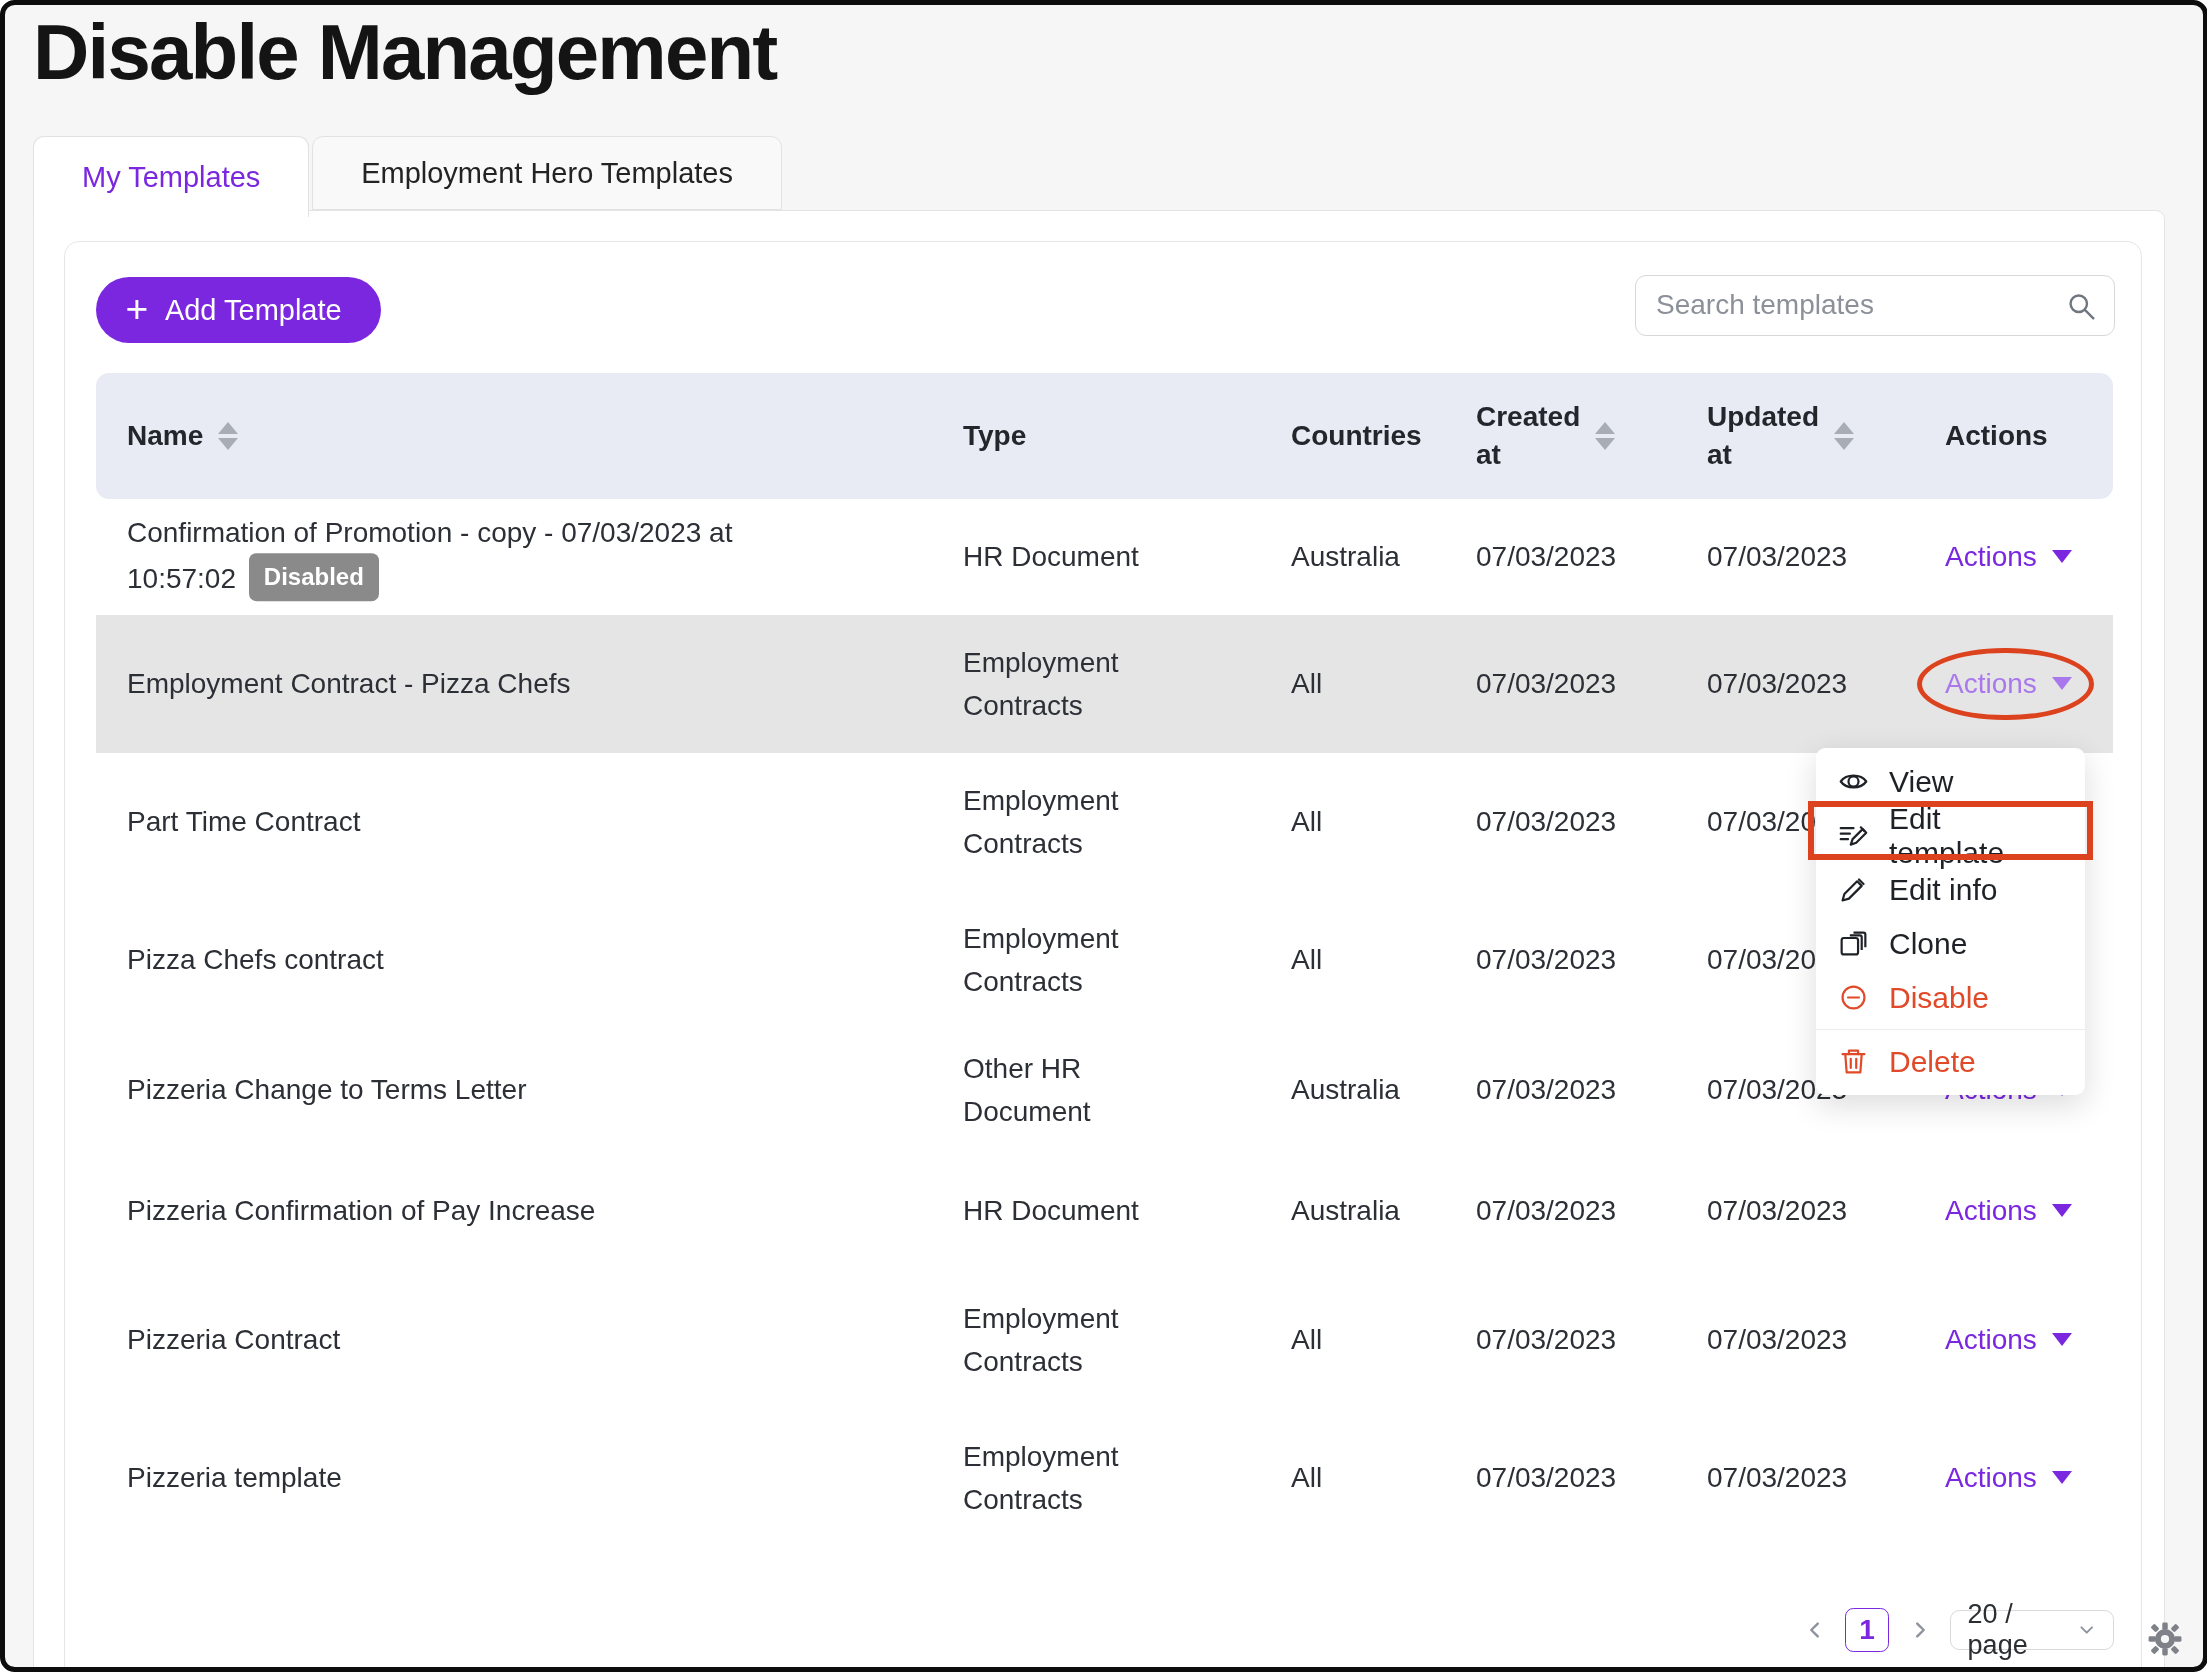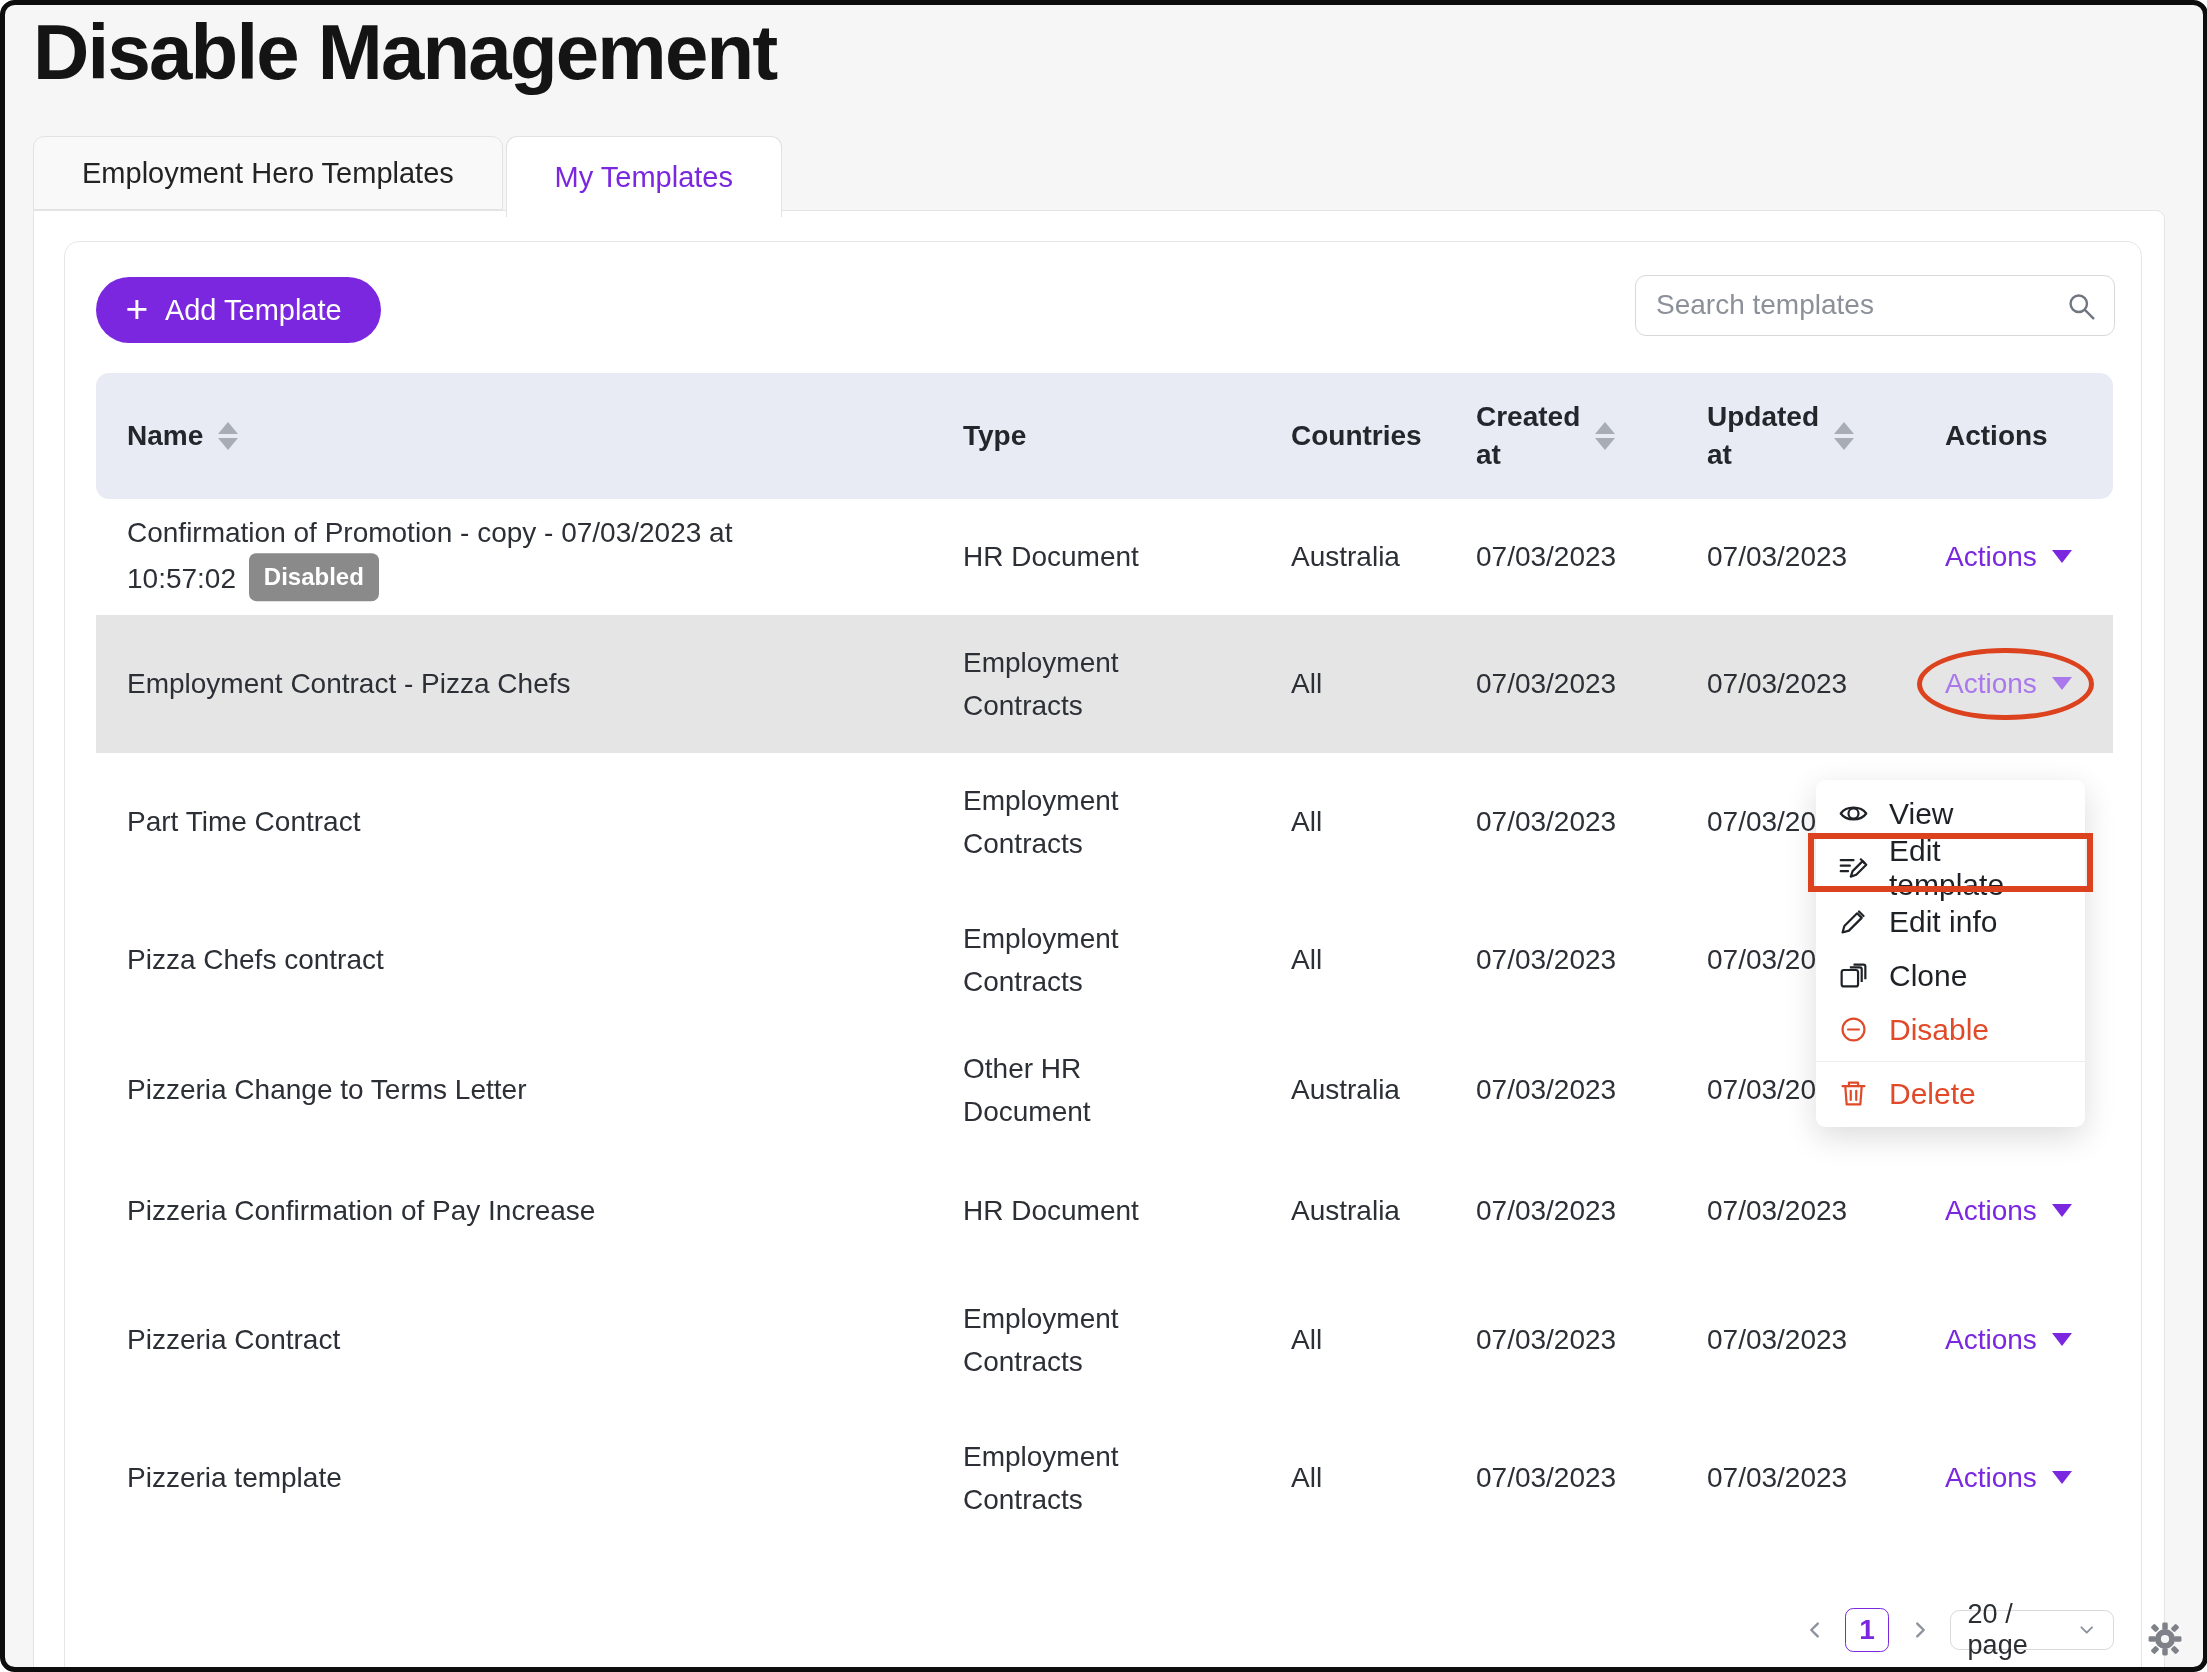--- a/index.html
+++ b/index.html
@@ -70,21 +70,21 @@
                   color:#7a27df; font-size:28px; font-weight:500; cursor:pointer; white-space:nowrap; }
   .actions-link .caret { width:0; height:0; border-left:10px solid transparent;
                   border-right:10px solid transparent; border-top:13px solid currentColor; }
   .actions-link.dim { color:#a978ec; }
   .annot-ellipse { position:absolute; left:-28px; right:-22px; top:-14.8px; bottom:-14.8px;
                    border:5.5px solid #dc421d; border-radius:50%; pointer-events:none; }
 
   
   .menu { position:absolute; left:1811px; top:743px; width:269px; background:#ffffff;
           border-radius:9.2px; box-shadow:0 9.2px 32px rgba(0,0,0,.14); padding:6.5px 0;
-          z-index:20;margin-top:32px; }
+          z-index:20; }
   .menu-item { height:54px; display:flex; align-items:center; gap:20px; padding:0 22px;
                font-size:30px; color:#1e2126; cursor:pointer; }
   .menu-item.danger { color:#e04a29; }
   .menu-item svg { flex:none; }
   .menu-divider { border-top:0.9px solid #ececec; margin:4.6px 0; }
   .annot-rect { position:absolute; left:-8.3px; top:53px; width:285px; height:59px;
                 border:6.5px solid #dc421d; pointer-events:none; }
 
   
   .pagination { position:absolute; right:89px; top:1603px; display:flex; align-items:center;
@@ -100,25 +100,25 @@
   .gear { position:absolute; right:16.6px; top:1613px; z-index:6; }
 </style>
 </head>
 <body>
 
 <div class="frame">
 
   <h1 class="page-title">Disable Management</h1>
 
   <div class="tabs">
+    <div class="tab active">
+      <span>My Templates</span>
+    </div>
     <div class="tab">
       <span>Employment Hero Templates</span>
-    </div>
-    <div class="tab active">
-      <span>My Templates</span>
     </div>
   </div>
 
   <div class="panel">
     <div class="card">
 
       <button class="add-btn">
         <span class="plus">+</span>
         <span>Add Template</span>
       </button>

